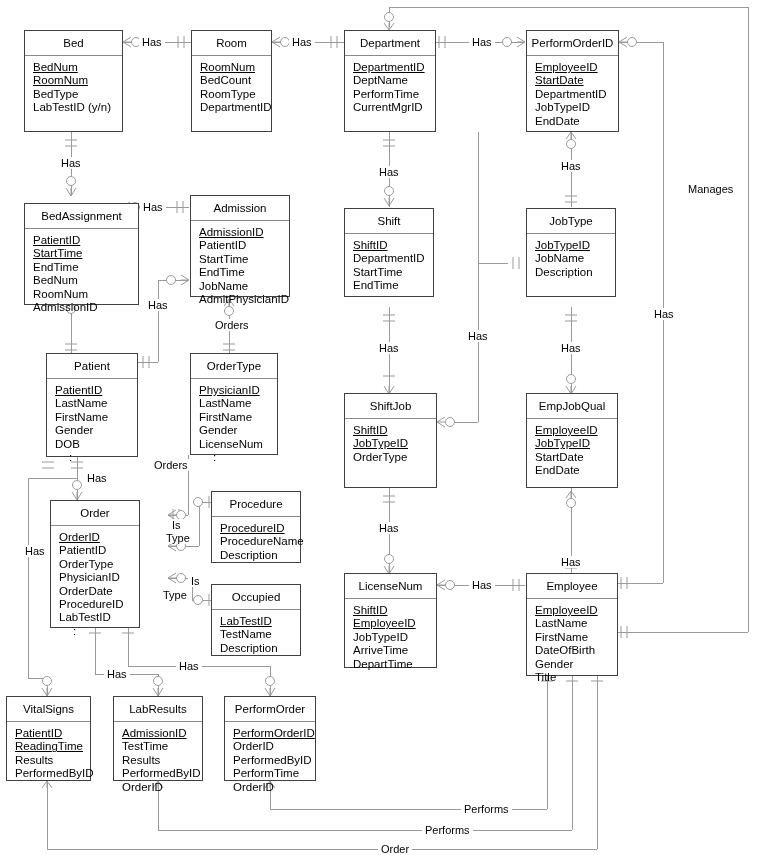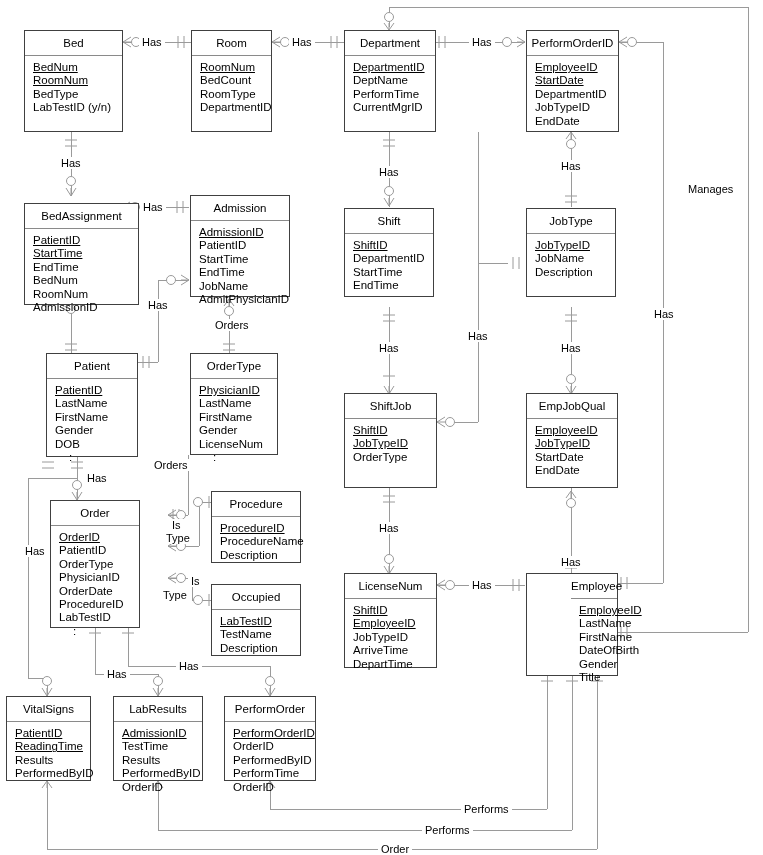--- a/index.html
+++ b/index.html
@@ -668,21 +668,21 @@
     <div class="ename">LicenseNum</div>
     <div class="attrs">
       <div class="attr pk">ShiftID</div>
       <div class="attr pk">EmployeeID</div>
       <div class="attr">JobTypeID</div>
       <div class="attr">ArriveTime</div>
       <div class="attr">DepartTime</div>
     </div>
   </div>
 
-  <div class="entity" id="e-employee" style="left:526px;top:573px;width:92px;height:103px;padding-left:44px;">
+  <div class="entity" id="e-employee" style="left:526px;top:573px;width:92px;height:103px;">
     <div class="ename">Employee</div>
     <div class="attrs">
       <div class="attr pk">EmployeeID</div>
       <div class="attr">LastName</div>
       <div class="attr">FirstName</div>
       <div class="attr">DateOfBirth</div>
       <div class="attr">Gender</div>
       <div class="attr">Title</div>
     </div>
   </div>

